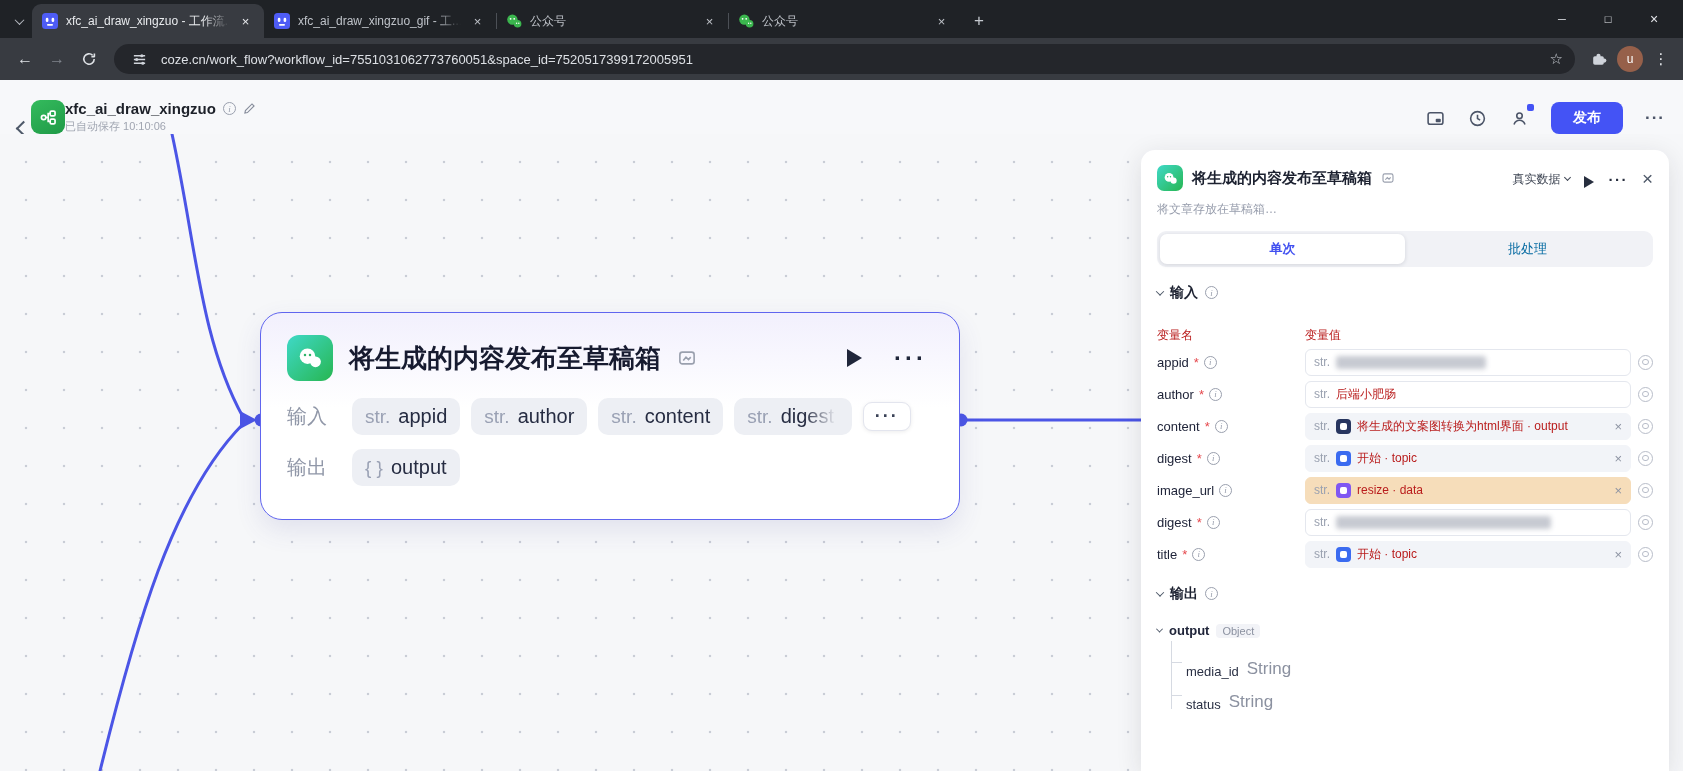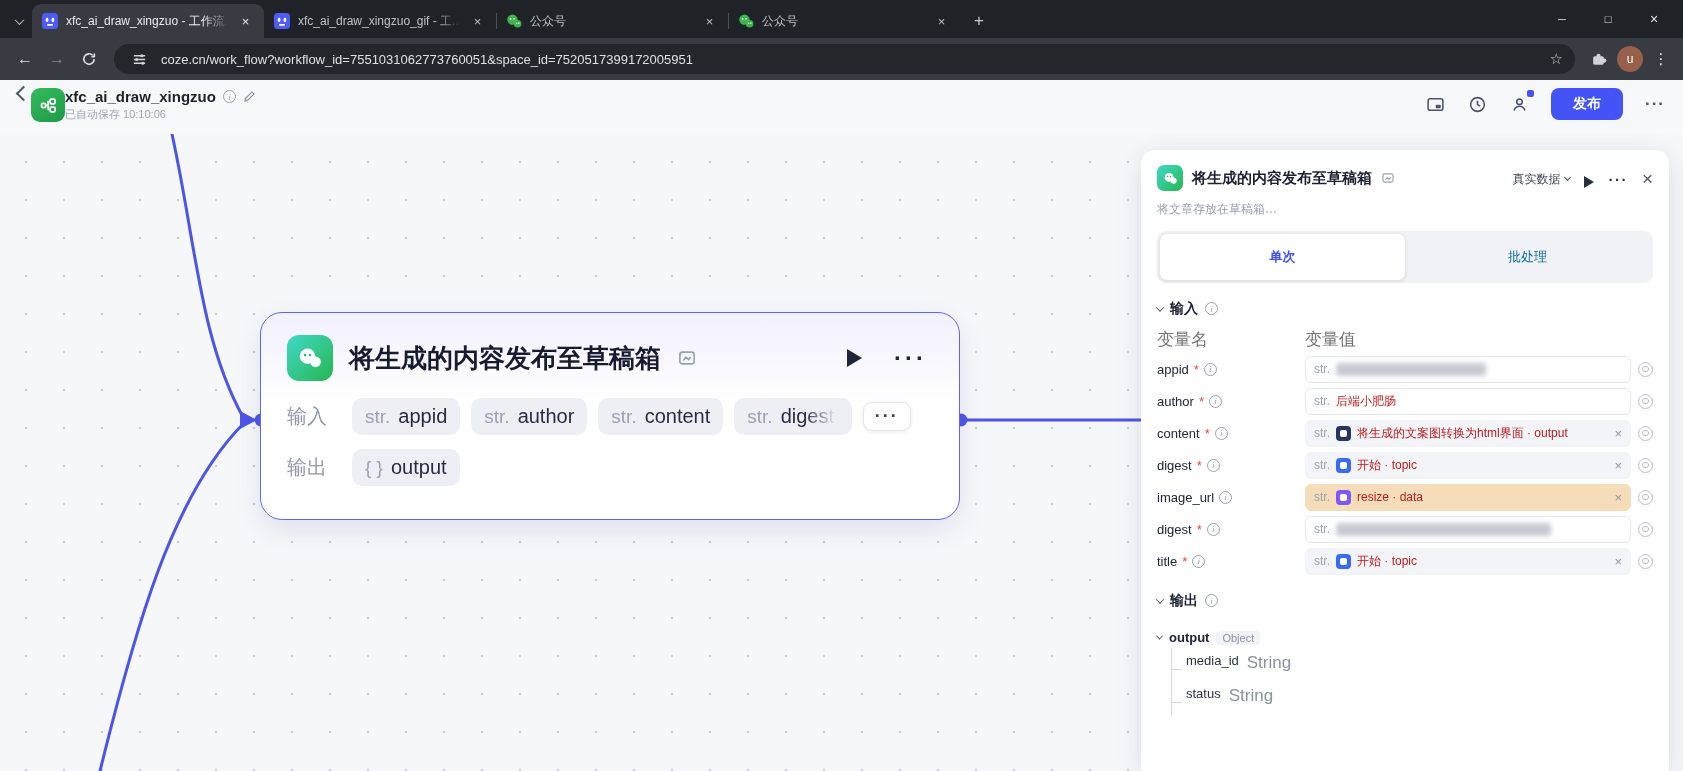--- a/index.html
+++ b/index.html
@@ -27,21 +27,21 @@
   .navbtn{width:30px;height:30px;border-radius:50%;display:flex;align-items:center;justify-content:center;color:#dfe2e6;font-size:16px;flex:none}
   .navbtn.disabled{color:#80858d}
   .urlbar{flex:1;height:30px;background:#24262b;border-radius:15px;display:flex;align-items:center;gap:9px;padding:0 12px;margin:4px 8px;min-width:0}
   .url-text{flex:1;color:#dde0e5;font-size:13px;white-space:nowrap;overflow:hidden}
   .star{color:#c6cad1;font-size:15px}
   .tool-ic{width:26px;height:26px;display:flex;align-items:center;justify-content:center;flex:none}
   .avatar{width:26px;height:26px;border-radius:50%;background:#96604a;color:#fff;font-size:12px;display:flex;align-items:center;justify-content:center;margin:0 4px;flex:none}
   .menu-dots{color:#dfe2e6;font-size:15px;width:24px;text-align:center}
 
   
-  .appheader{height:54px;background:#f7f8fa;display:flex;align-items:flex-start;padding:8px 18px;flex:none}
+  .appheader{height:54px;background:#f7f8fa;display:flex;align-items:flex-end;padding:0 18px;flex:none}
   .back-chev{width:11px;height:11px;border-left:2px solid #4e5969;border-bottom:2px solid #4e5969;transform:rotate(45deg);margin-right:2px}
   .wficon{width:34px;height:34px;border-radius:9px;background:linear-gradient(150deg,#34bb5d,#1f9a47);display:flex;align-items:center;justify-content:center;flex:none}
   .titleblock{display:flex;flex-direction:column;gap:2px}
   .titlerow{display:flex;align-items:center;gap:7px}
   .wf-title{font-size:15px;font-weight:700;color:#1d2129}
   .info-ic{width:13px;height:13px;border:1.2px solid #9aa0ae;border-radius:50%;color:#9aa0ae;font-size:9px;font-style:italic;font-family:"Liberation Serif",serif;display:inline-flex;align-items:center;justify-content:center;flex:none}
   .autosave{font-size:11px;color:#a0a5b1}
   .hdr-right{margin-left:auto;display:flex;align-items:center;gap:22px}
   .hdr-icon{position:relative;display:flex;width:20px;height:20px;align-items:center;justify-content:center}
   .badge{position:absolute;top:-4px;right:-5px;width:7px;height:7px;background:#4453f5;border-radius:2px}
@@ -74,26 +74,26 @@
   .panel-head{display:flex;align-items:center;gap:9px}
   .panel-icon{width:26px;height:26px;border-radius:7px;background:linear-gradient(135deg,#3fd9c8,#27b651);display:flex;align-items:center;justify-content:center;flex:none}
   .panel-title{font-size:15px;font-weight:700;color:#1c2130;white-space:nowrap}
   .panel-head-right{margin-left:auto;display:flex;align-items:flex-end;gap:14px}
   .data-mode{display:flex;align-items:center;gap:5px;font-size:12px;color:#3f4654}
   .chev-sm{width:5px;height:5px;border-right:1.4px solid #3f4654;border-bottom:1.4px solid #3f4654;transform:rotate(45deg);margin-top:-3px}
   .panel-play{width:0;height:0;border-left:10px solid #272e3e;border-top:6px solid transparent;border-bottom:6px solid transparent}
   .panel-more{color:#272e3e;font-size:15px;font-weight:800;letter-spacing:1.5px}
   .panel-close{color:#4e5969;font-size:19px;line-height:1}
   .panel-desc{margin-top:9px;font-size:12px;color:#979dac;line-height:1.55}
-  .seg{margin-top:12px;background:#f1f2f6;border-radius:9px;height:52px;padding:3px;display:flex}
+  .seg{margin-top:12px;background:#f1f2f6;border-radius:9px;height:36px;padding:3px;display:flex}
   .seg-btn{flex:1;display:flex;align-items:center;justify-content:center;font-size:13px;color:#0369a1;border-radius:7px}
   .seg-btn.on{background:#fff;color:#4150f0;font-weight:700;box-shadow:0 1px 4px rgba(28,32,60,.14)}
   .sec-head{display:flex;align-items:center;gap:7px;margin-top:17px;color:#4e5969}
   .sec-title{font-size:14px;font-weight:700;color:#1c2130}
-  .cols{display:flex;margin-top:10px;font-size:17px;color:#737373}
+  .cols{display:flex;margin-top:25px;font-size:12px;color:#b91c1c}
   .cols .c1{width:148px}
   .param-row{display:flex;align-items:center;margin-top:5px;height:27px}
   .p-name{width:148px;display:flex;align-items:center;gap:5px;font-size:13px;color:#20253a;flex:none}
   .req{color:#e5484d}
   .p-value{flex:1;display:flex;align-items:center;gap:7px;min-width:0}
   .vbox{flex:1;height:27px;border:1px solid #e4e7ee;border-radius:6px;background:#fff;display:flex;align-items:center;gap:6px;padding:0 8px;min-width:0}
   .vbox.filled{background:#f2f4f8;border-color:#f2f4f8}
   .vbox.hl{background:#f6ddba;border-color:#f6ddba}
   .vtype{color:#9aa1b0;font-size:12px;flex:none}
   .vtext{font-size:12px;color:#b91c1c;white-space:nowrap;overflow:hidden;text-overflow:ellipsis}
@@ -107,21 +107,21 @@
   .ic-resize{background:#8057f2}
   .chip-x{margin-left:auto;color:#8d93a2;font-size:13px;flex:none;padding-left:4px}
   .mode-ic{width:15px;height:15px;border:1.4px solid #b8bdc9;border-radius:50%;flex:none;position:relative}
   .mode-ic::after{content:"";position:absolute;inset:3.2px;border:1.2px solid #b8bdc9;border-radius:50%}
   .tree{margin-top:13px}
   .tree-root{display:flex;align-items:center;gap:7px;height:30px}
   .tree-name{font-size:13px;font-weight:700;color:#20253a}
   .type-badge{font-size:11px;color:#8b91a0;background:#f2f3f7;border-radius:4px;padding:1px 6px}
   .tree-children{position:relative;margin-left:14px}
   .tree-children::before{content:"";position:absolute;left:0;top:-5px;height:68px;border-left:1px solid #d6dae2}
-  .tree-child{display:flex;align-items:flex-start;gap:8px;height:33px;padding-left:15px;position:relative}
+  .tree-child{display:flex;align-items:flex-end;gap:8px;height:33px;padding-left:15px;position:relative}
   .tree-child::before{content:"";position:absolute;left:0;top:50%;width:11px;border-top:1px solid #d6dae2}
   .child-name{font-size:13px;color:#2a3044}
   .child-type{font-size:17px;color:#8b91a0}
 </style>
 </head>
 <body>
 
 <div class="window">
 
   <div class="tabstrip">

